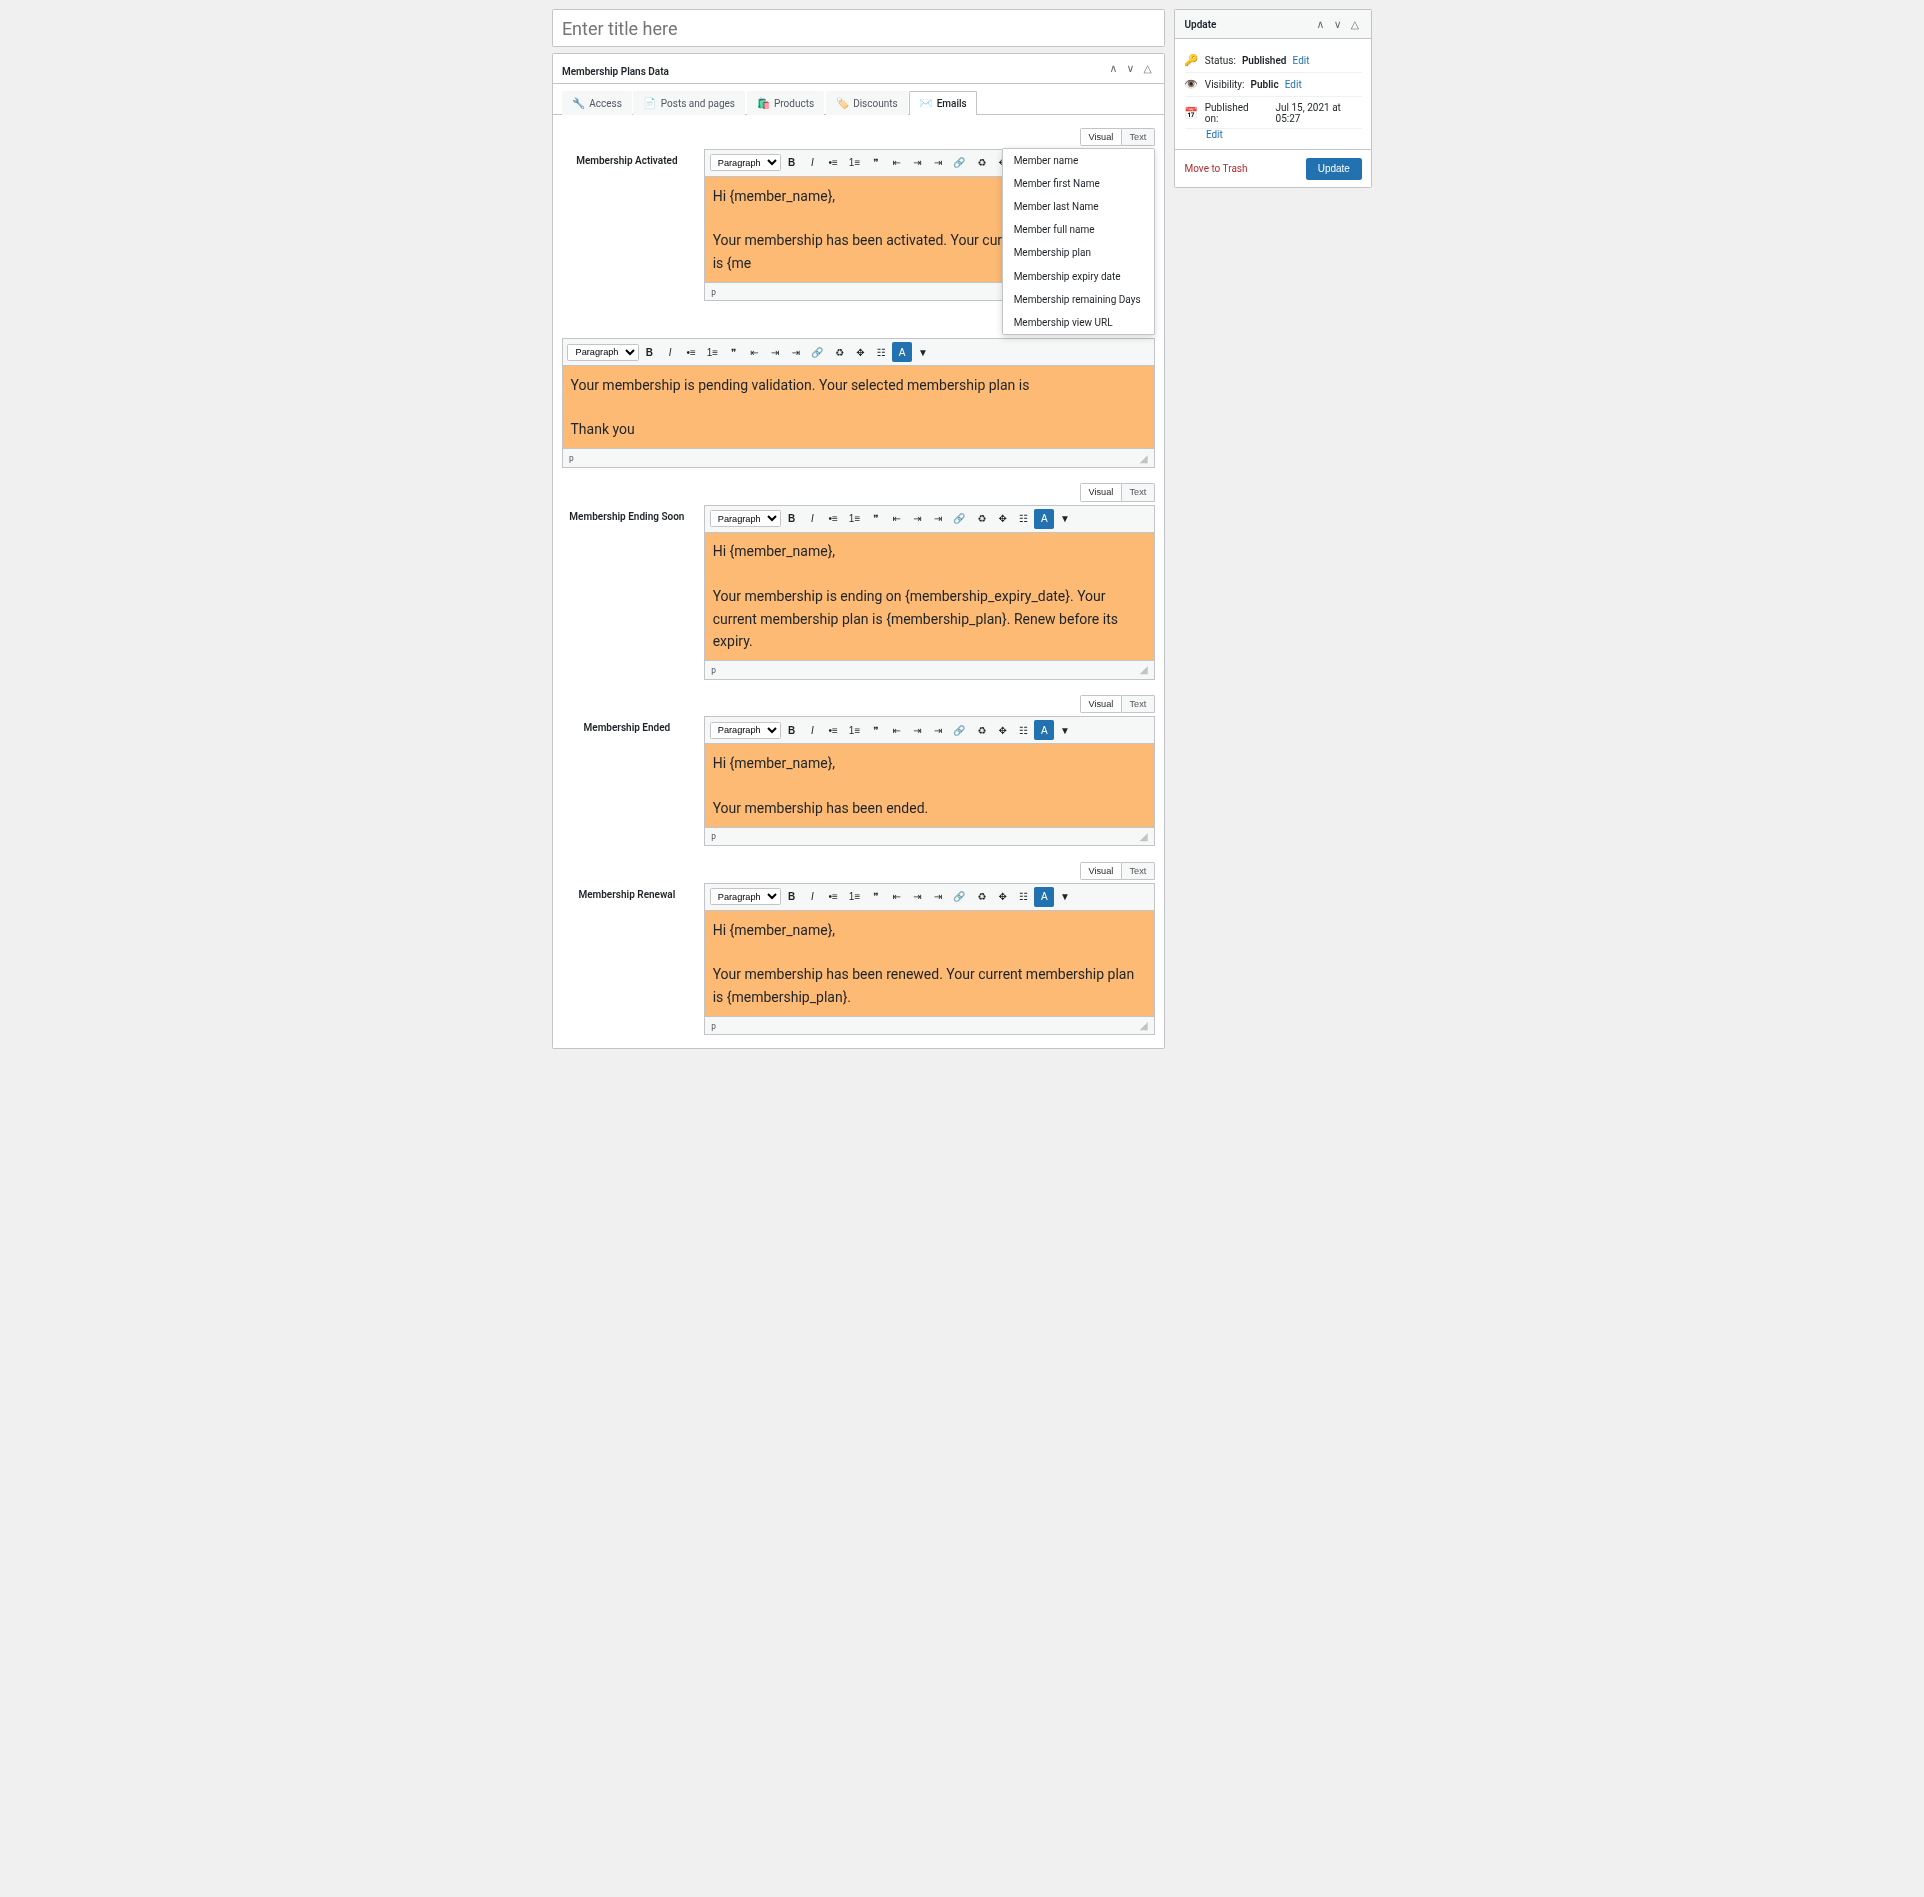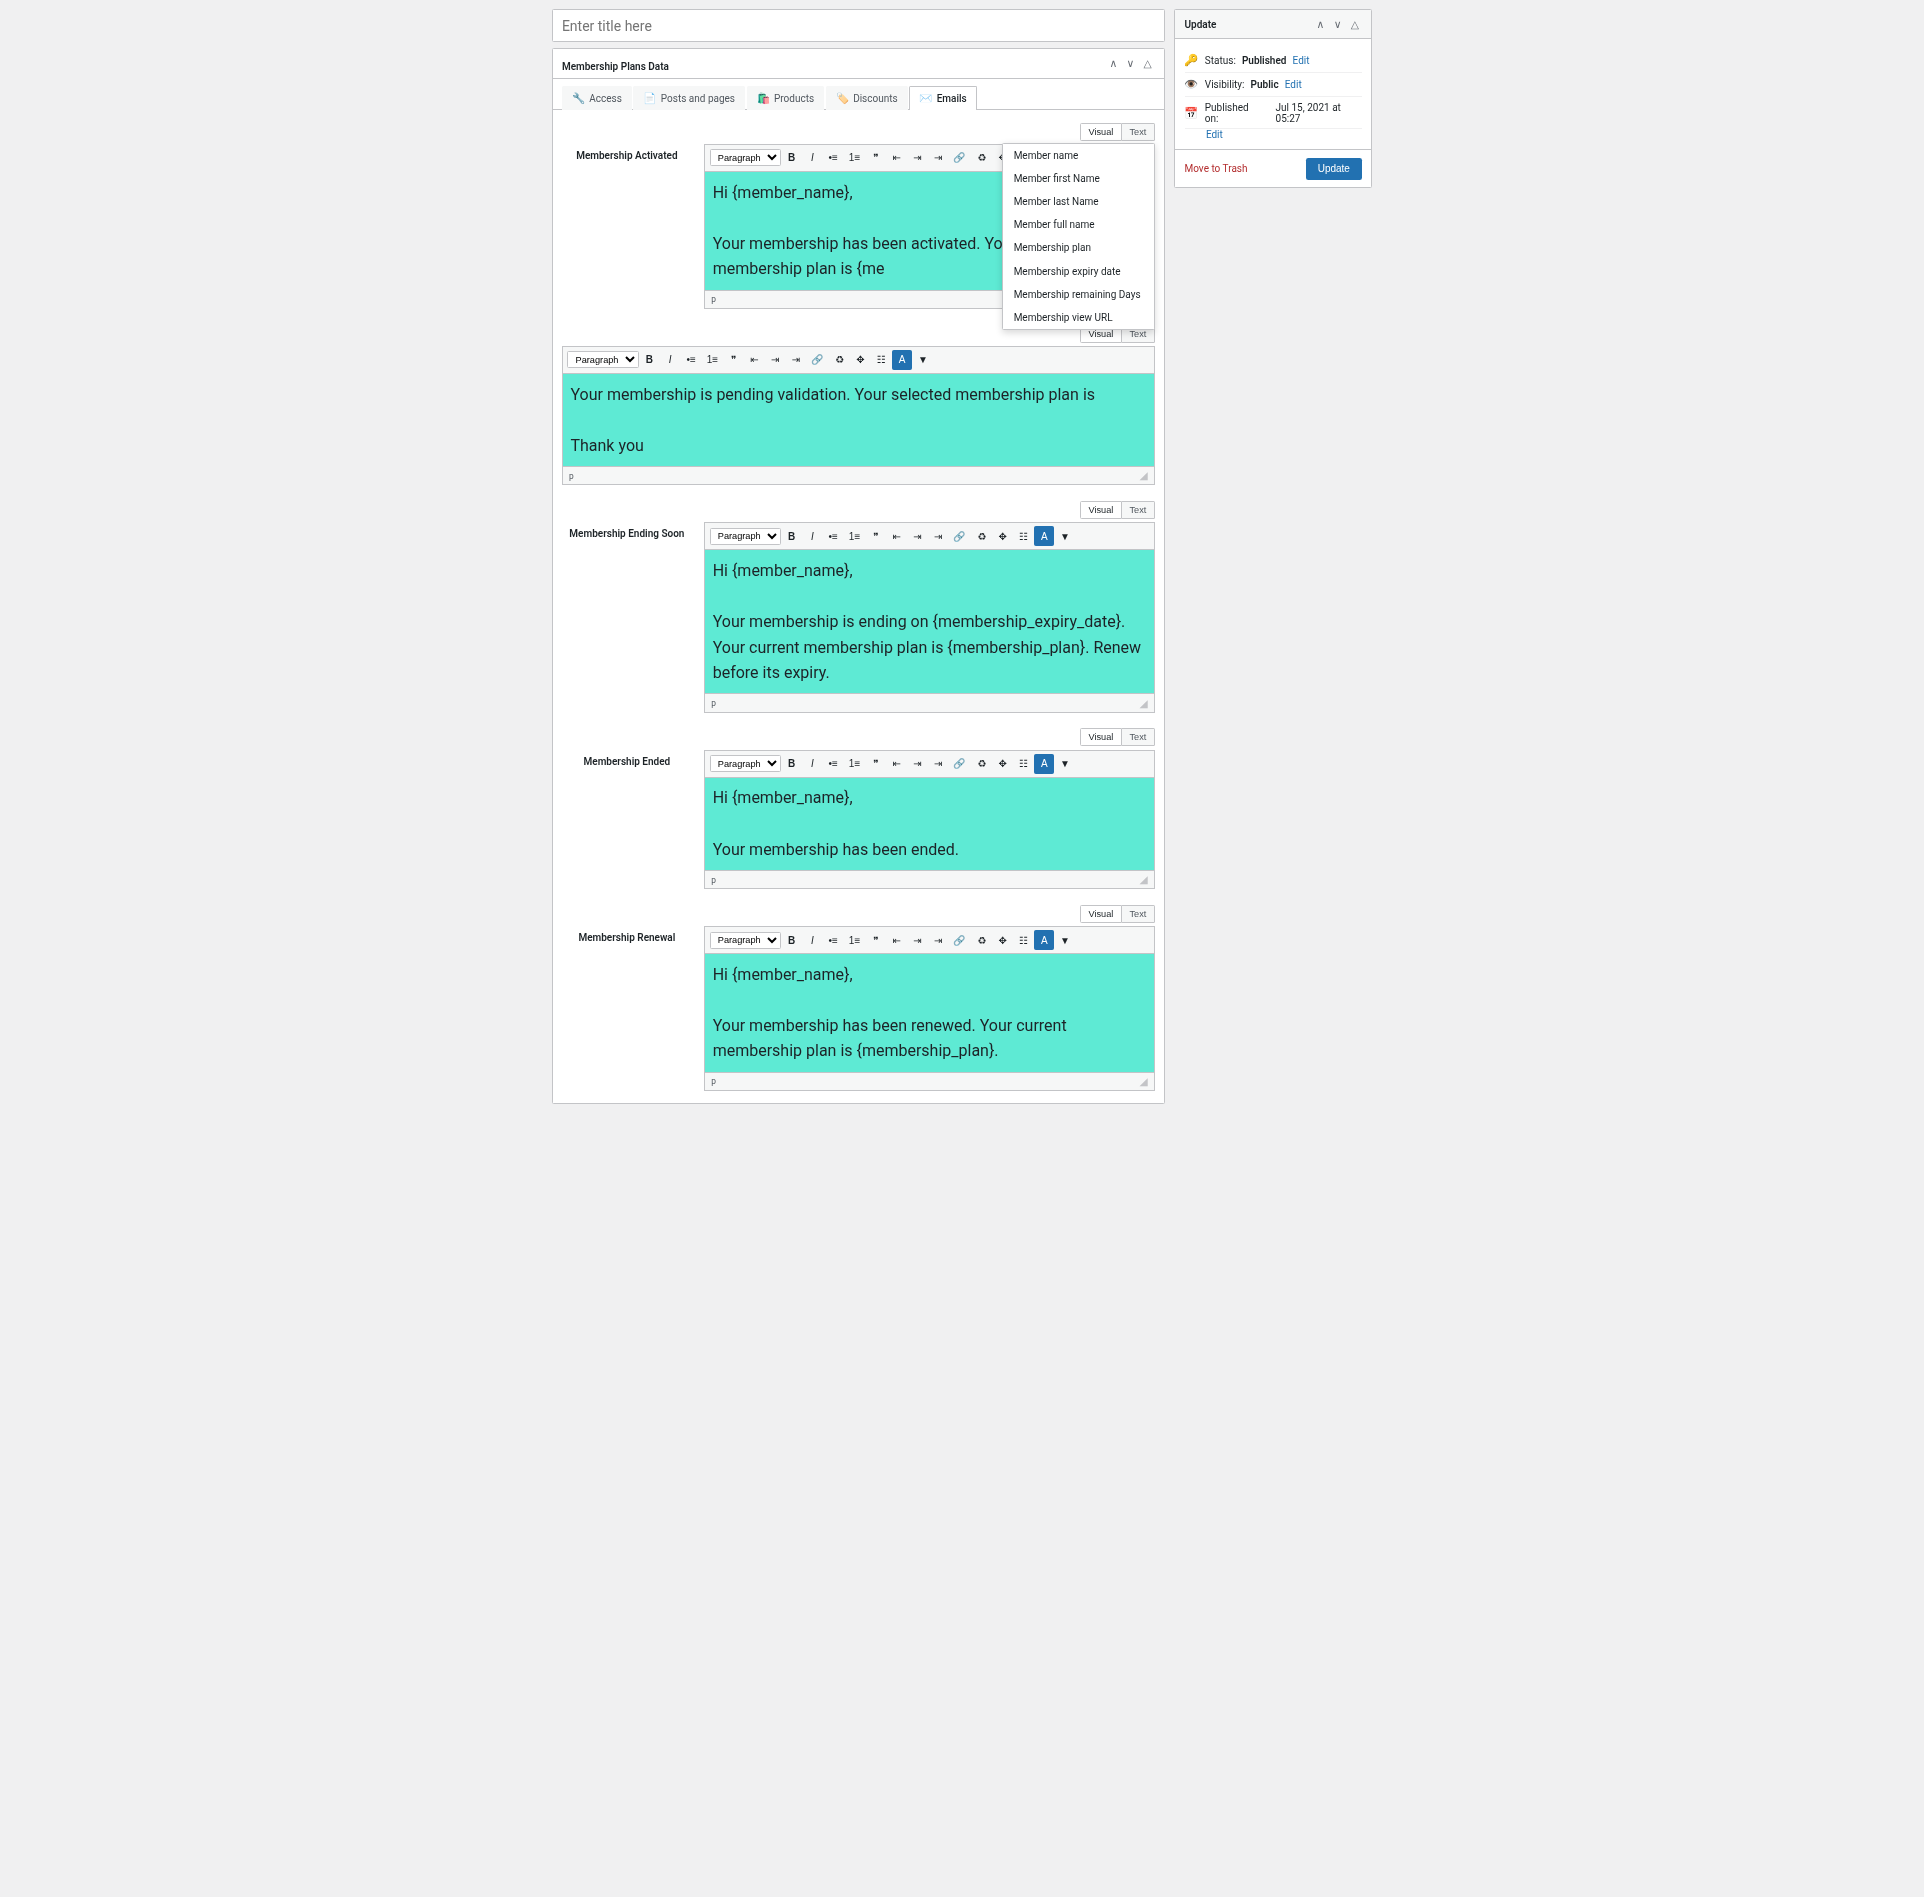--- a/index.html
+++ b/index.html
@@ -31,21 +31,21 @@
     .title-box {
       background: #fff;
       border: 0.8px solid #c3c4c7;
       padding: 7.6px 9.2px;
       border-radius: 1.5px;
     }
     .title-input {
       width: 100%;
       border: none;
       outline: none;
-      font-size: 14px;
+      font-size: 18px;
       font-family: inherit;
       color: #737373;
       background: transparent;
     }
 
     
     .metabox {
       background: #fff;
       border: 0.8px solid #c3c4c7;
       border-radius: 1.5px;
@@ -185,23 +185,23 @@
       height: 20px;
     }
     .tb-btn.a-btn {
       background: #2271b1;
       color: #fff;
       border-color: #2271b1;
     }
     .editor-body {
       border: 0.8px solid #c3c4c7;
       padding: 7.6px;
-      background: #5eead4;
+      background: #fdba74;
       min-height: 69px;
-      font-size: 16px;
+      font-size: 14px;
       line-height: 1.6;
       color: #1d2327;
     }
     .editor-footer {
       border: 0.8px solid #c3c4c7;
       border-top: none;
       background: #f6f7f7;
       padding: 2.3px 6.1px;
       font-size: 8.4px;
       color: #50575e;

